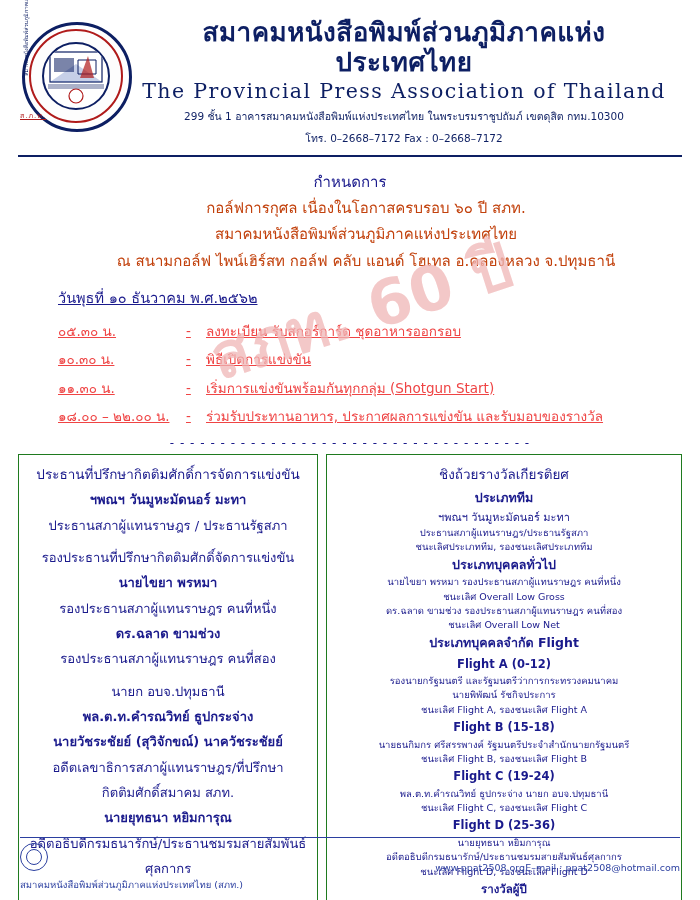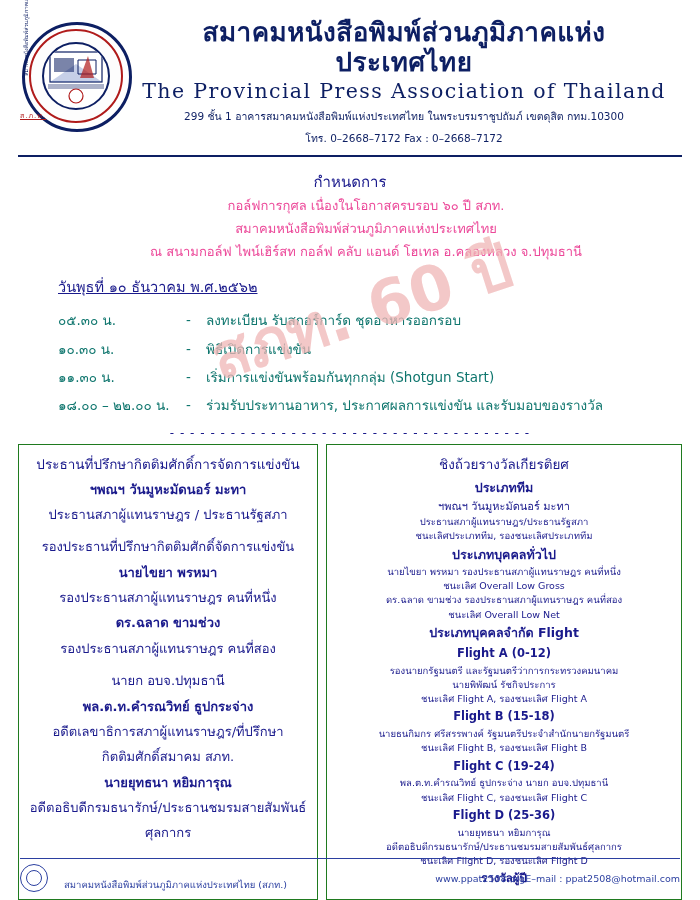--- a/index.html
+++ b/index.html
@@ -128,41 +128,42 @@
   .title-block {
     text-align: center;
     margin-top: 12px;
     line-height: 1.75;
   }
   .title-main {
     font-size: 15px;
     color: #1a1a8c;
   }
   .title-line {
-    font-size: 13px;
-    color: #ec4899;
+    font-size: 15px;
+    color: #c2410c;
     padding-left: 32px;
   }
 
   
   .date-line {
     margin: 12px 0 6px 58px;
     font-size: 14.5px;
     color: #1a1a8c;
     text-decoration: underline;
     display: inline-block;
   }
   .schedule {
     margin: 2px 0 0 58px;
   }
   .sch-row {
     display: flex;
     font-size: 13.5px;
-    color: #0f766e;
+    color: #ef4444;
     line-height: 2.1;
+    text-decoration: underline;
   }
   .sch-time {
     width: 128px;
     flex: 0 0 128px;
   }
   .sch-dash {
     width: 20px;
     flex: 0 0 20px;
   }
   .sch-desc { flex: 1; }
@@ -261,22 +262,23 @@
   }
   .footer-inner {
     display: flex;
     align-items: center;
     justify-content: space-between;
     font-size: 9.5px;
     color: #2b3fa0;
   }
   .footer-left {
     display: flex;
-    align-items: flex-end;
-    gap: 16px;
+    align-items: flex-start;
+    gap: 6px;
+    flex-direction: column;
   }
   .mini-logo {
     width: 26px; height: 26px;
     border-radius: 50%;
     border: 1.5px solid #2b3fa0;
     position: relative;
     flex: 0 0 26px;
   }
   .mini-logo::after {
     content: "";
@@ -375,20 +377,21 @@
       <div class="l-row">ประธานสภาผู้แทนราษฎร / ประธานรัฐสภา</div>
       <div class="l-gap"></div>
       <div class="l-row">รองประธานที่ปรึกษากิตติมศักดิ์จัดการแข่งขัน</div>
       <div class="l-row bold">นายไขยา พรหมา</div>
       <div class="l-row">รองประธานสภาผู้แทนราษฎร คนที่หนึ่ง</div>
       <div class="l-row bold">ดร.ฉลาด ขามช่วง</div>
       <div class="l-row">รองประธานสภาผู้แทนราษฎร คนที่สอง</div>
       <div class="l-gap"></div>
       <div class="l-row">นายก อบจ.ปทุมธานี</div>
       <div class="l-row bold">พล.ต.ท.คำรณวิทย์ ธูปกระจ่าง</div>
+      <div class="l-row bold">นายวัชระชัยย์ (สุวิจักขณ์) นาควัชระชัยย์</div>
       <div class="l-row">อดีตเลขาธิการสภาผู้แทนราษฎร/ที่ปรึกษากิตติมศักดิ์สมาคม สภท.</div>
       <div class="l-row bold">นายยุทธนา หยิมการุณ</div>
       <div class="l-row">อดีตอธิบดีกรมธนารักษ์/ประธานชมรมสายสัมพันธ์ศุลกากร</div>
 
     </div>
 
     <div class="box box-right">
       <div class="box-head">ชิงถ้วยรางวัลเกียรติยศ</div>
 
       <div class="r-head">ประเภททีม</div>

